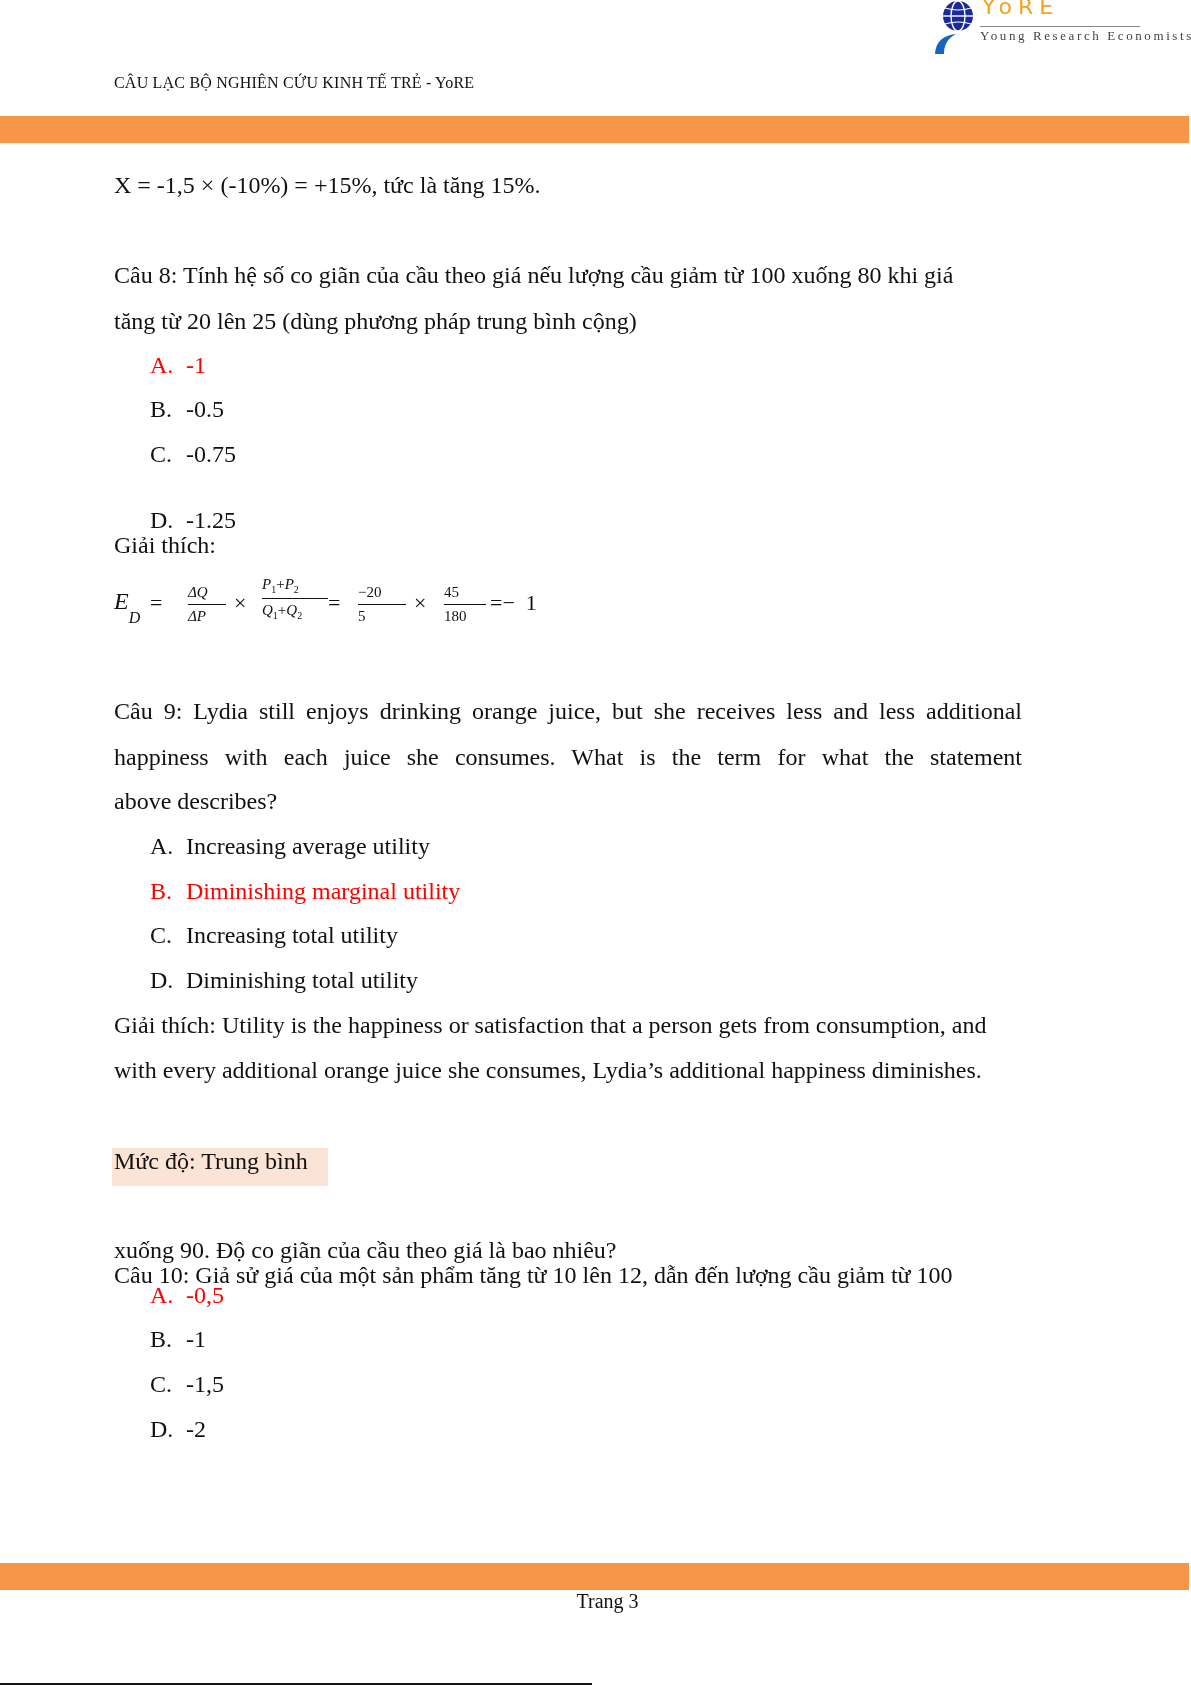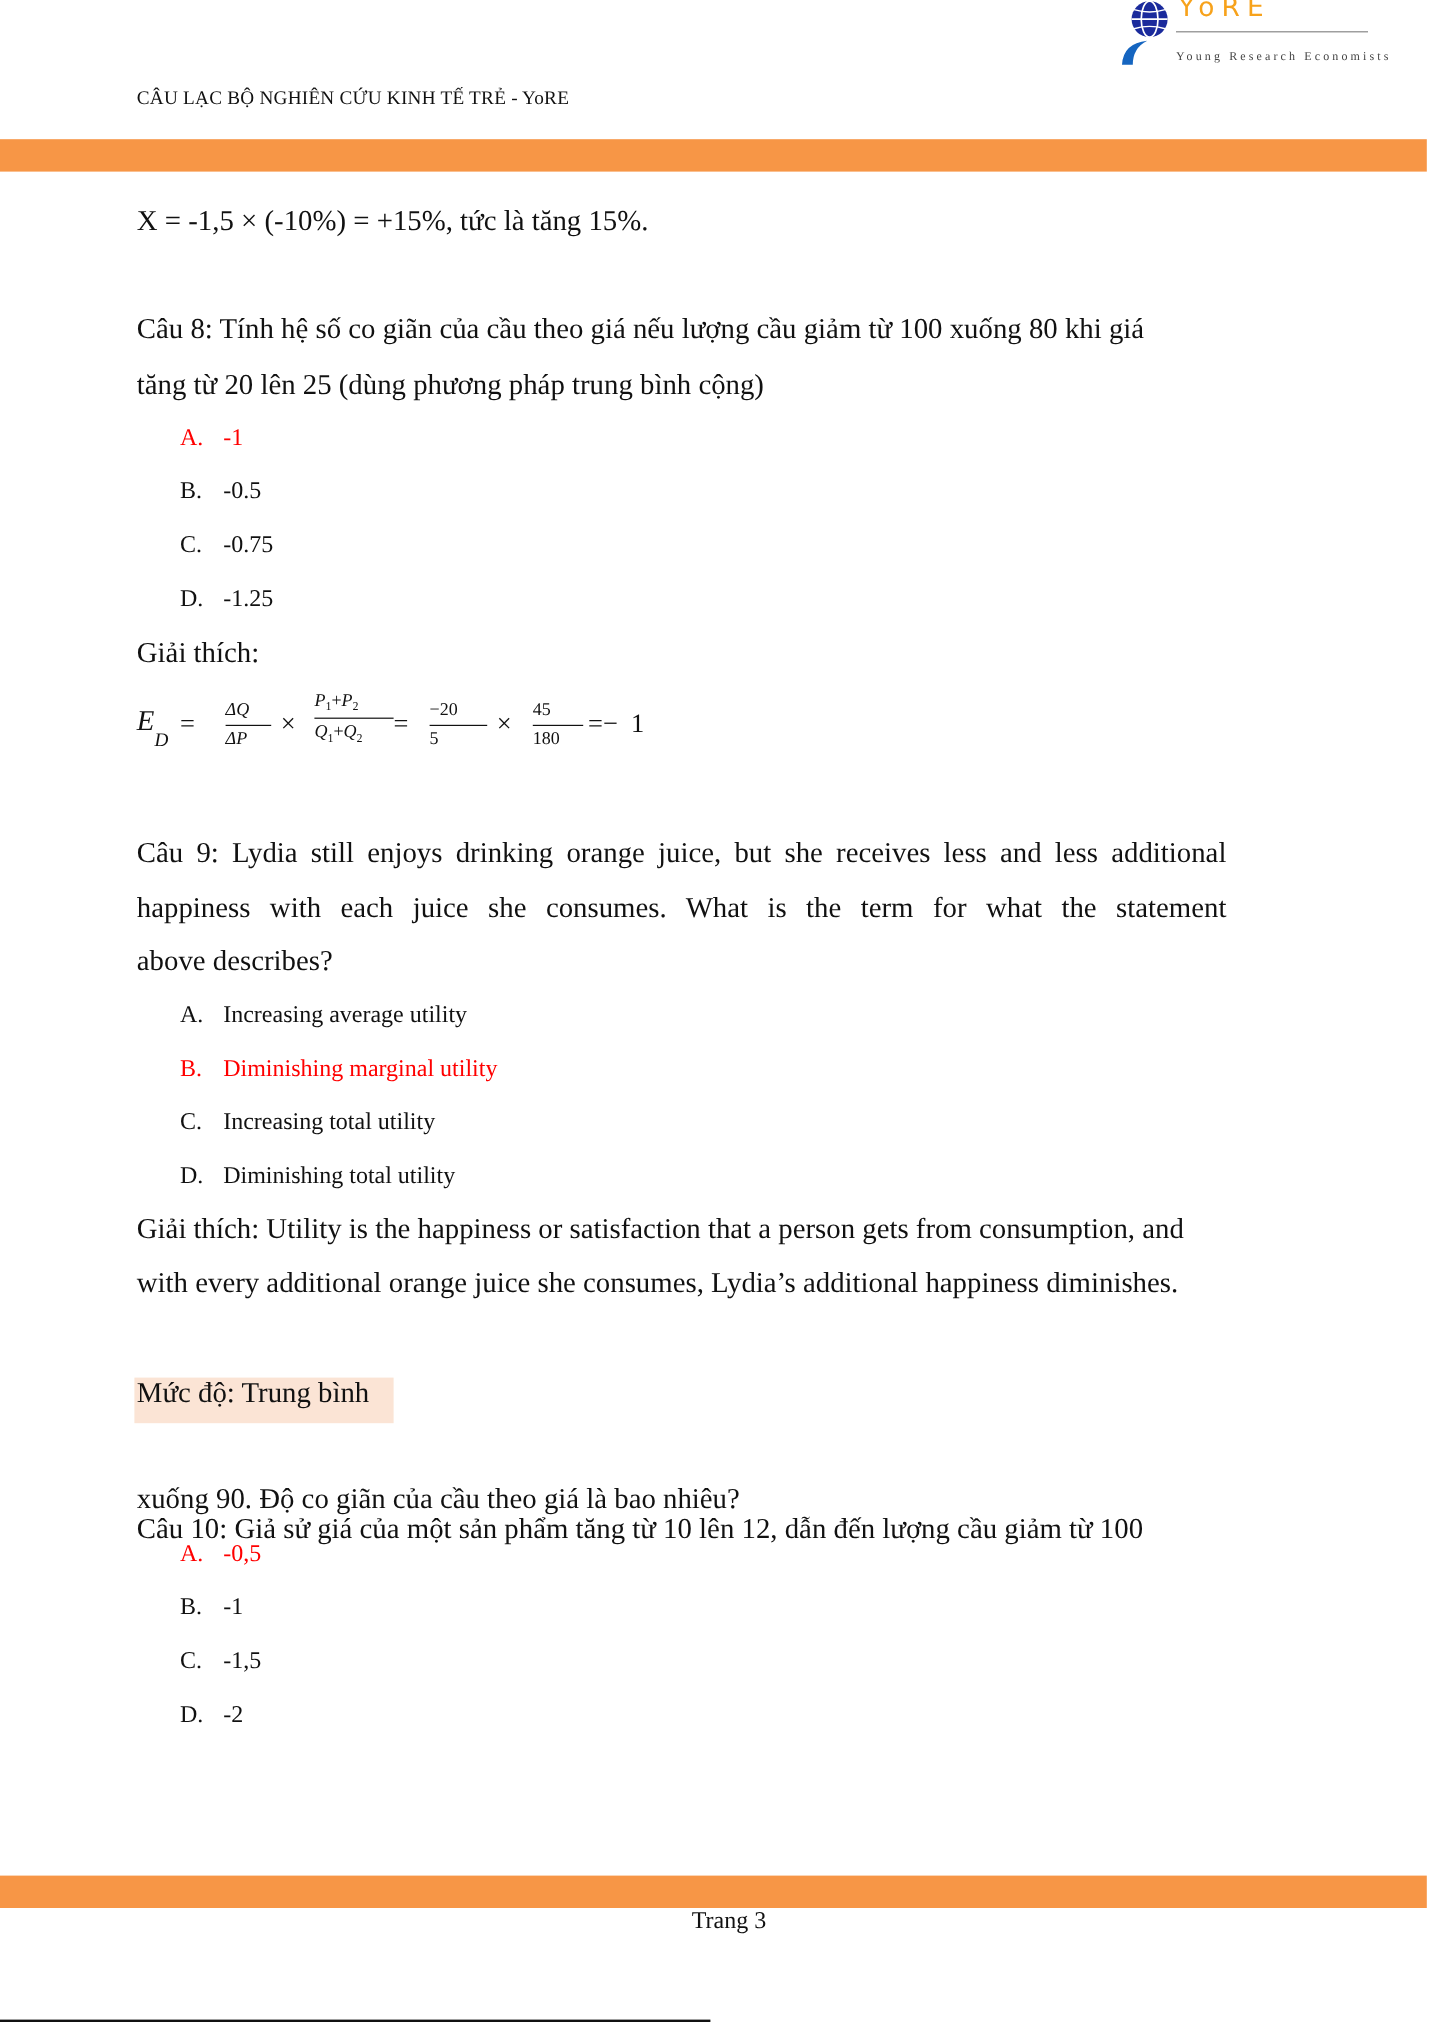--- a/index.html
+++ b/index.html
@@ -2,28 +2,28 @@
 <html><head>
 <meta charset="utf-8">
 <style>
   html, body { margin: 0; padding: 0; background: #ffffff; }
   body { width: 1191px; height: 1685px; position: relative; overflow: hidden;
          font-family: "Liberation Serif", "DejaVu Serif", serif; color: #111; }
   .abs { position: absolute; }
   .band { position: absolute; left: 0; width: 1189px; background: #f79646; }
   .txt { position: absolute; left: 114px; font-size: 24px; line-height: 28px; white-space: nowrap; text-align: center; }
   .just { white-space: normal; width: 908px; text-align: justify; text-align-last: justify; }
-  .opt { position: absolute; left: 150px; font-size: 20px; line-height: 28px; white-space: nowrap; }
+  .opt { position: absolute; left: 150px; font-size: 24px; line-height: 28px; white-space: nowrap; }
   .opt .letter { display: inline-block; width: 36px; }
   .correct { color: #ff0000; }
   .header-title { position: absolute; left: 114px; top: 74px; font-size: 16px; letter-spacing: 0.2px; }
   .logo { position: absolute; left: 932px; top: 0; width: 210px; height: 58px; }
   .logo-text { position: absolute; left: 50px; top: -6px; font-family: "DejaVu Sans", sans-serif; font-size: 22px; color: #f7a21b; letter-spacing: 6px; }
-  .logo-sub { position: absolute; left: 48px; top: 26px; width: 160px; border-top: 1px solid #888; padding-top: 15px;
-              font-size: 10px; letter-spacing: 2.6px; color: #444; white-space: nowrap; }
+  .logo-sub { position: absolute; left: 48px; top: 26px; width: 160px; border-top: 1px solid #888; padding-top: 1px;
+              font-size: 13px; letter-spacing: 2.6px; color: #444; white-space: nowrap; }
   .highlight { background: #fbe4d5; padding: 0 20px 12px 2px; margin-left: -2px; }
   .formula { position: absolute; left: 114px; top: 572px; height: 70px; font-size: 22px; }
   .formula .it { font-style: italic; }
   .frac { position: absolute; font-size: 15px; }
   .frac .num { display: block; padding-bottom: 3px; border-bottom: 1.5px solid #111; }
   .frac .den { display: block; padding-top: 3px; }
   .frac sub { font-size: 10px; }
   .sym { position: absolute; top: 18px; font-size: 22px; }
   .footer-page { position: absolute; top: 1590px; left: 12px; width: 1191px; text-align: center; font-size: 20px; }
   .bottom-line { position: absolute; left: 0; top: 1683px; width: 592px; height: 2px; background: #111; }
@@ -46,21 +46,21 @@
 <div class="header-title">CÂU LẠC BỘ NGHIÊN CỨU KINH TẾ TRẺ - YoRE</div>
 <div class="band" style="top:116px;height:27px;"></div>
 
 <div class="txt" style="top:171px">X = -1,5 × (-10%) = +15%, tức là tăng 15%.</div>
 
 <div class="txt" style="top:261px">Câu 8: Tính hệ số co giãn của cầu theo giá nếu lượng cầu giảm từ 100 xuống 80 khi giá</div>
 <div class="txt" style="top:307px">tăng từ 20 lên 25 (dùng phương pháp trung bình cộng)</div>
 <div class="opt correct" style="top:351px"><span class="letter">A.</span><span>-1</span></div>
 <div class="opt" style="top:395px"><span class="letter">B.</span><span>-0.5</span></div>
 <div class="opt" style="top:440px"><span class="letter">C.</span><span>-0.75</span></div>
-<div class="opt" style="top:485px"><span class="letter">D.</span><span>-1.25</span></div>
+<div class="opt" style="top:506px"><span class="letter">D.</span><span>-1.25</span></div>
 <div class="txt" style="top:531px">Giải thích:</div>
 
 <div class="formula">
   <span class="abs it" style="left:0;top:16px;font-size:24px"><span>E</span><sub class="it" style="font-size:16px;position:relative;top:8px">D</sub></span>
   <span class="sym" style="left:36px">=</span>
   <span class="frac" style="left:74px;top:12px;width:38px">
     <span class="num"><span class="it">ΔQ</span></span>
     <span class="den"><span class="it">ΔP</span></span>
   </span>
   <span class="sym" style="left:120px">×</span>

